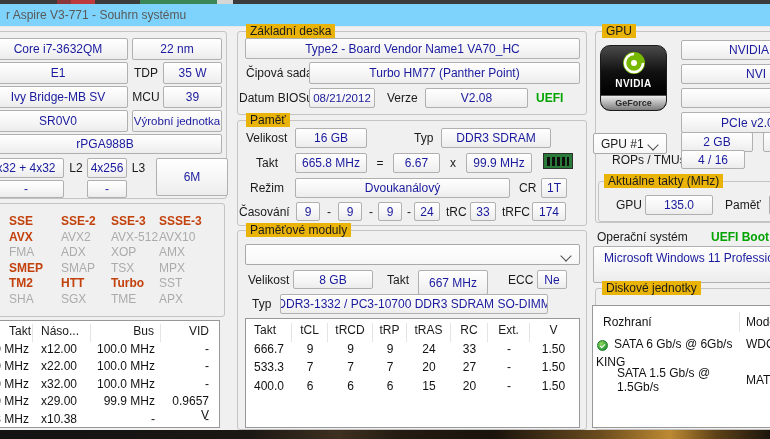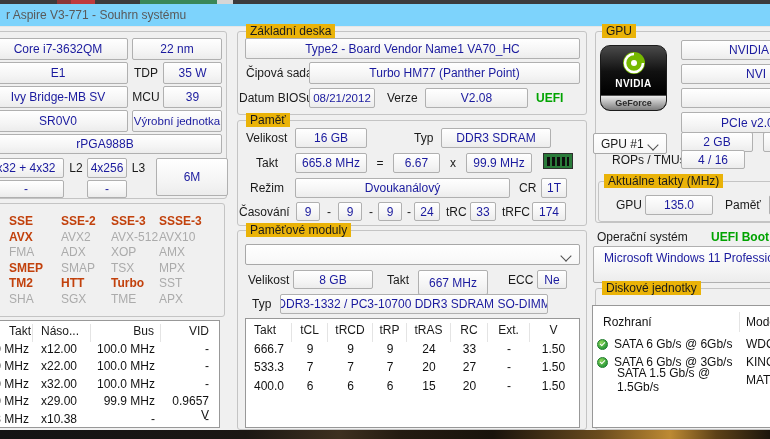--- a/index.html
+++ b/index.html
@@ -53,21 +53,21 @@
   .tth:nth-child(8){border-right:none}
   .th0{text-align:left;padding-left:8px}
   .tc0{padding-left:8px}.tcx{text-align:center}
   
   .dtable{position:absolute;left:592px;top:305px;width:198px;height:123px;background:#fff;
     border:1px solid #989898;box-sizing:border-box;overflow:hidden}
   .dhead{display:flex;height:27px;align-items:center;margin-top:2px}
   .dh1{width:146px;padding-left:10px;box-sizing:border-box}
   .dh2{border-left:1px solid #e4e4e4;padding-left:6px;height:20px;display:flex;align-items:center;flex:1}
   .drow{display:flex;height:18px;align-items:center}
-  .dc1{width:150px;display:flex;align-items:center;box-sizing:border-box}
+  .dc1{width:150px;display:flex;align-items:flex-end;box-sizing:border-box}
   .dc2{padding-left:3px}
   .chk{width:11px;height:11px;border-radius:50%;margin:0 6px 0 4px;position:relative;flex:0 0 11px;
     background:radial-gradient(circle at 35% 30%,#8ed658,#2f9e3c 70%);border:1px solid #1d7a2a;box-sizing:border-box}
   .chk::after{content:"";position:absolute;left:2px;top:2.5px;width:4px;height:2px;
     border-left:1.6px solid #fff;border-bottom:1.6px solid #fff;transform:rotate(-45deg)}
   .nochk{width:24px;flex:0 0 24px}
   
   .nv{position:absolute;left:600px;top:45px;width:67px;height:66px;border-radius:10px;overflow:hidden;
     background:linear-gradient(180deg,#4a4a4a 0%,#111 40%,#000 75%);border:1px solid #1c1c1c;box-sizing:border-box}
   .nv-top{text-align:center;margin-top:4px}
@@ -324,24 +324,20 @@
   </div>
   <div>
       <div class="drow">
         <div class="dc1">
           <span class="chk"></span>
           <span class="">SATA 6 Gb/s @ 6Gb/s</span>
         </div>
         <div class="dc2">WDC</div>
       </div>
       <div class="drow">
-        <div class="dc1">
-          <span class="chk"></span>
-          <span class="">SATA 6 Gb/s @ 3Gb/s</span>
-        </div>
         <div class="dc2">KING</div>
       </div>
       <div class="drow">
         <div class="dc1">
           <span class="nochk"></span>
           <span class="">SATA 1.5 Gb/s @ 1.5Gb/s</span>
         </div>
         <div class="dc2">MATS</div>
       </div>
     </div>

